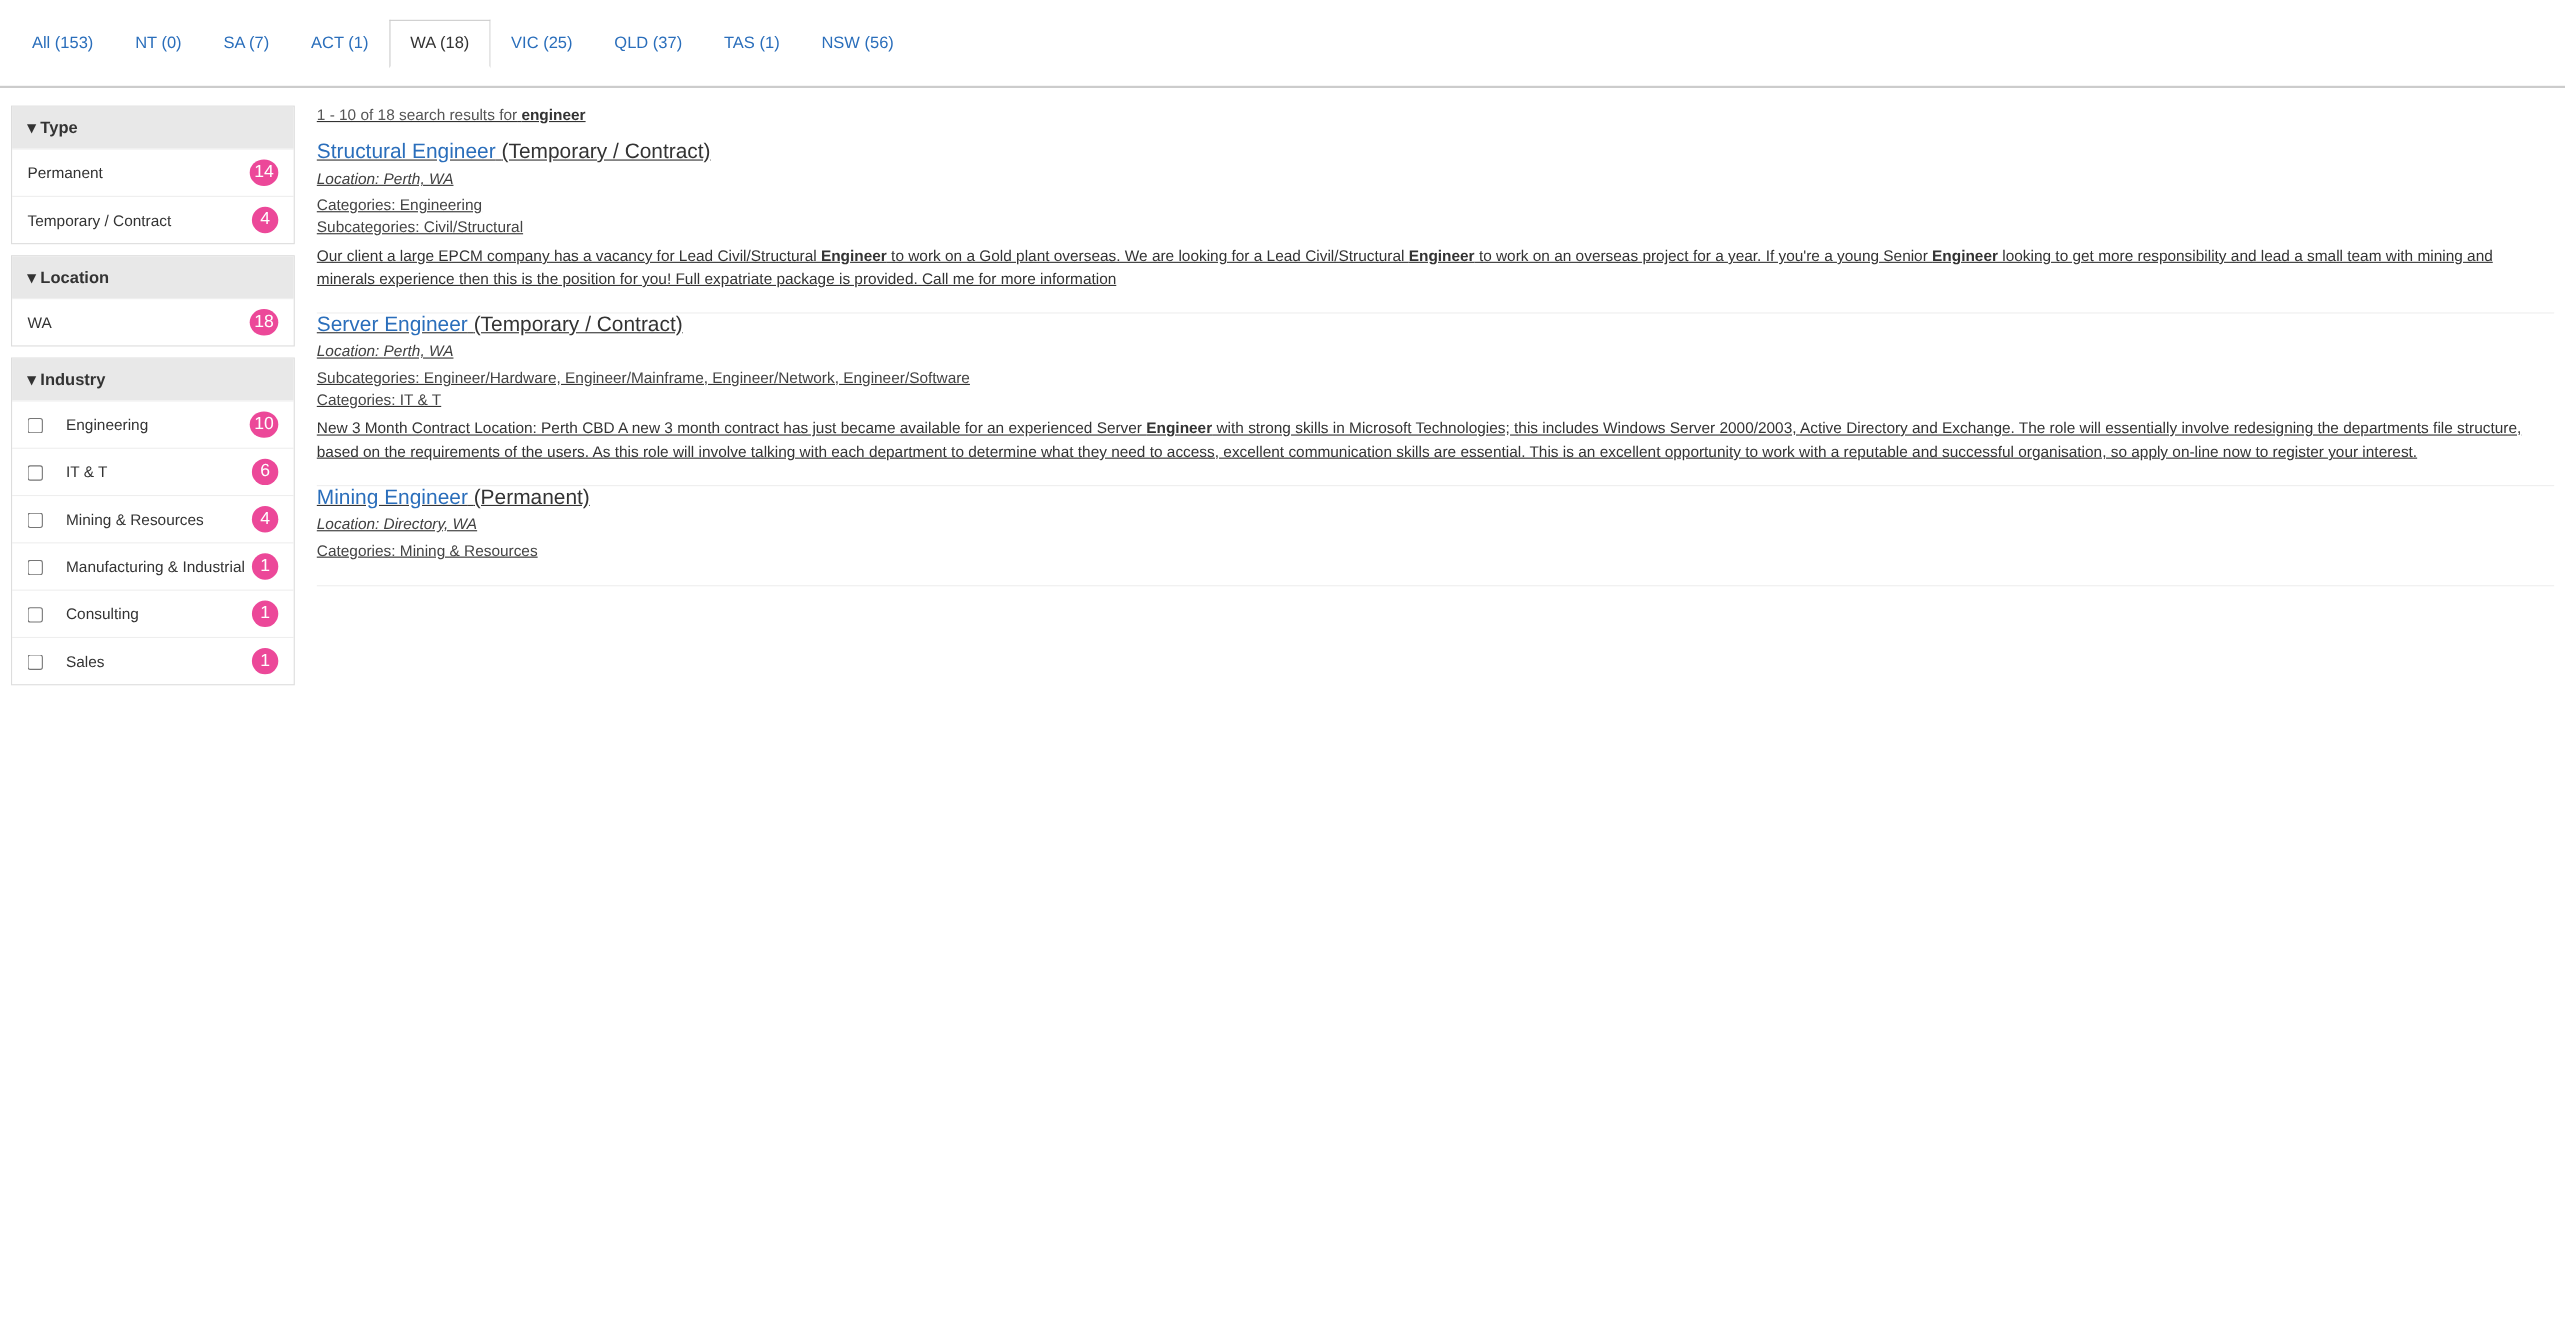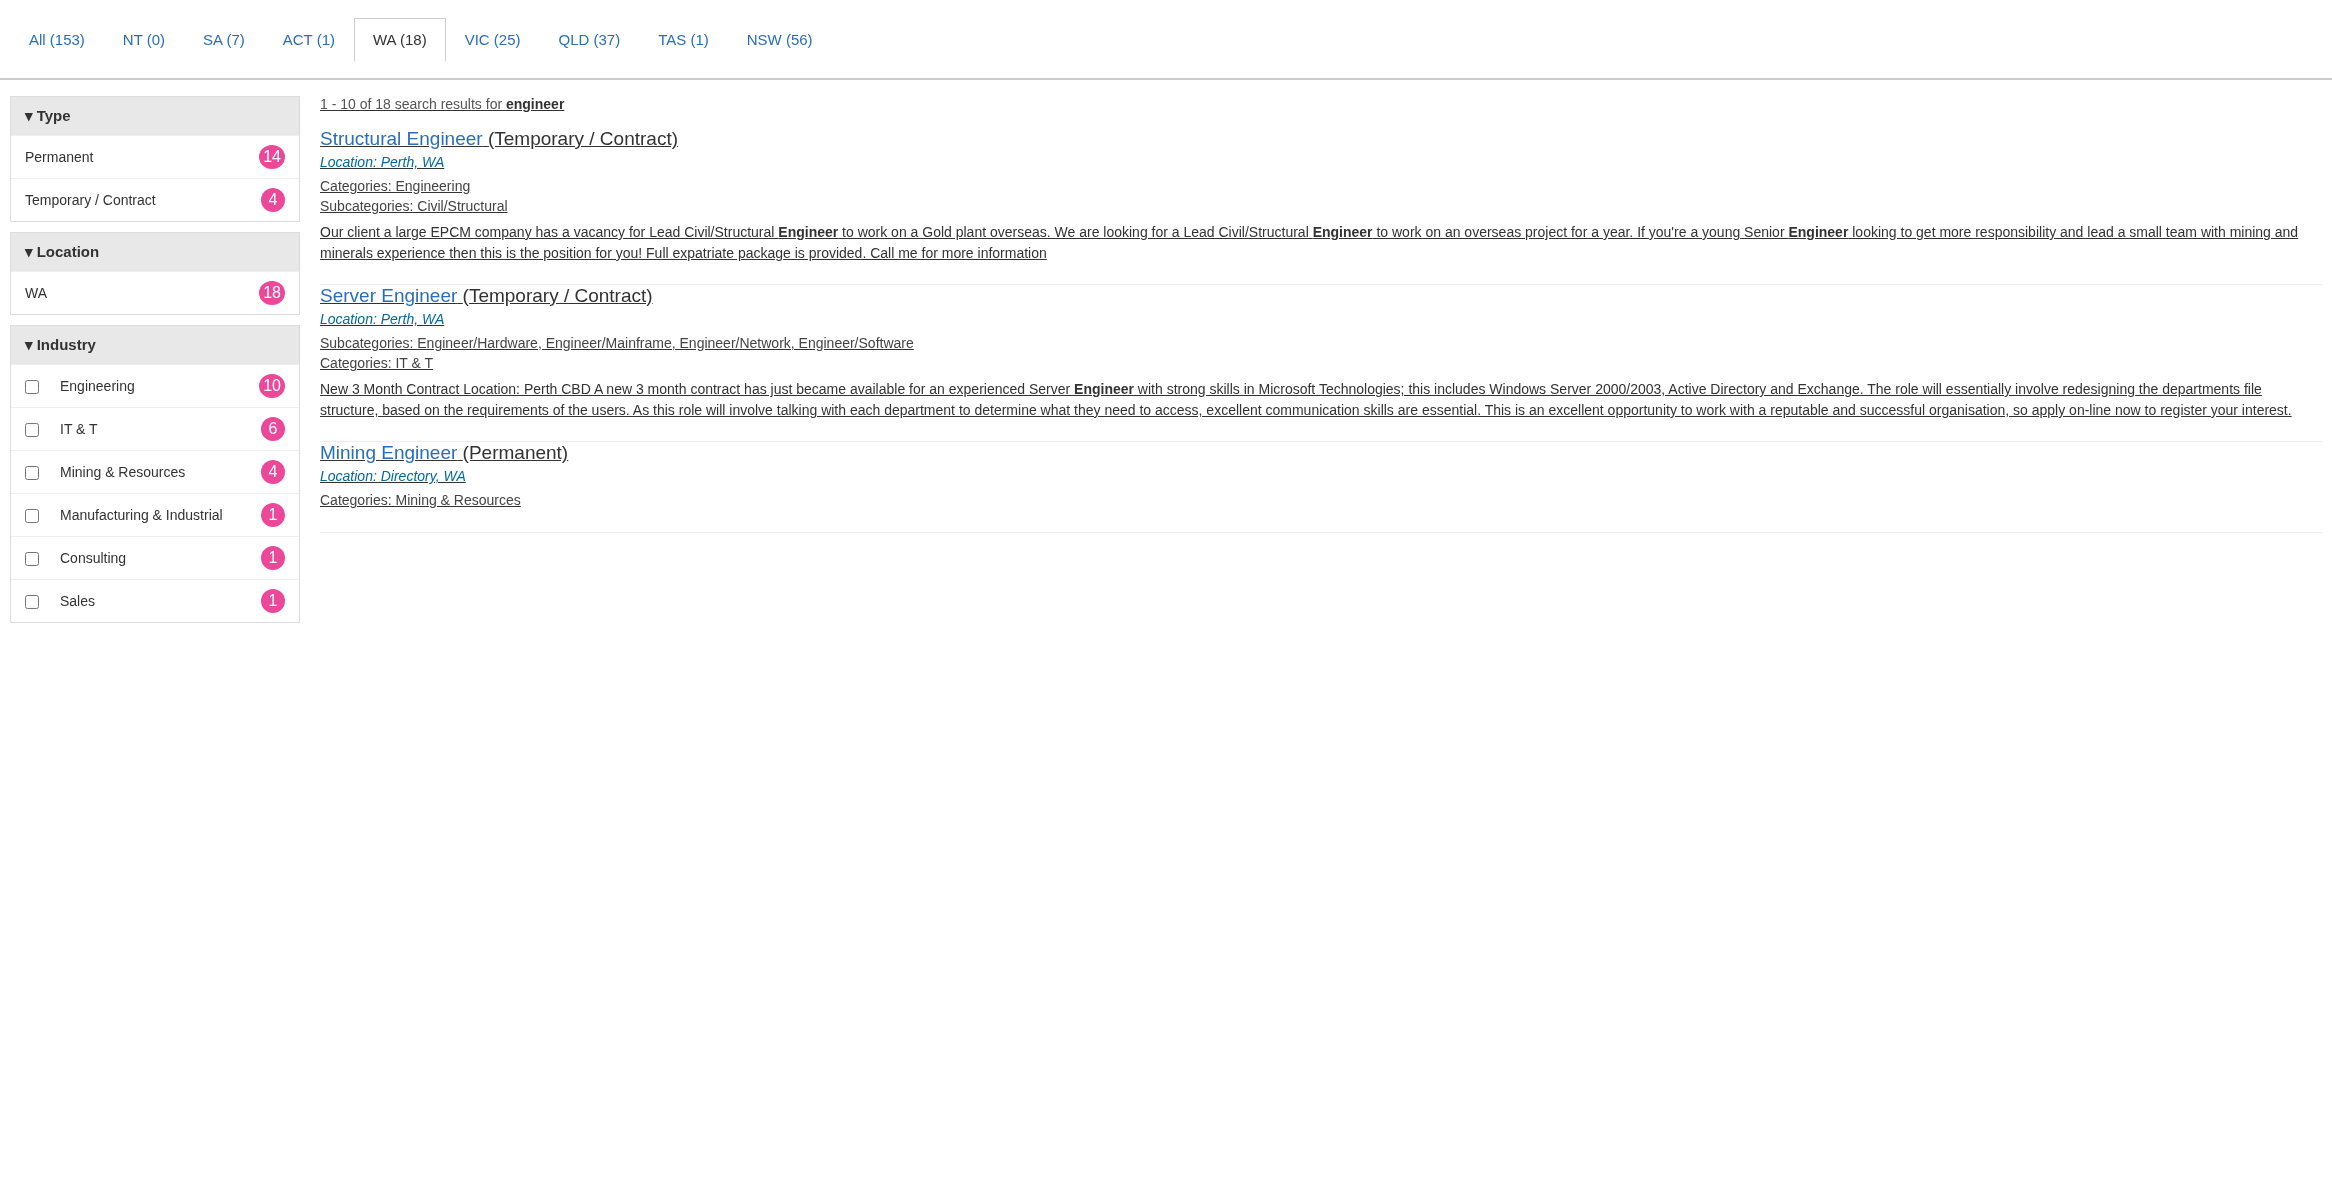--- a/index.html
+++ b/index.html
@@ -32,21 +32,21 @@
 
     
     .main-layout {
       display: flex;
       padding: 16px 10px;
       gap: 20px;
     }
 
     
     .sidebar {
-      width: 290px;
+      width: 258px;
       flex-shrink: 0;
     }
     .filter-section {
       border: 1px solid #ddd;
       margin-bottom: 10px;
     }
     .filter-header {
       background: #e8e8e8;
       padding: 10px 14px;
       font-size: 15px;
@@ -116,21 +116,21 @@
       color: #2a6ebb;
       text-decoration: none;
       cursor: pointer;
     }
     .job-title .job-type {
       color: #333;
       font-weight: normal;
     }
     .job-location {
       font-style: italic;
-      color: #0369a1;
+      color: #404040;
       font-size: 14px;
       margin-bottom: 8px;
     }
     .job-meta {
       font-size: 14px;
       color: #444;
       margin-bottom: 4px;
     }
     .job-description {
       font-size: 14px;

